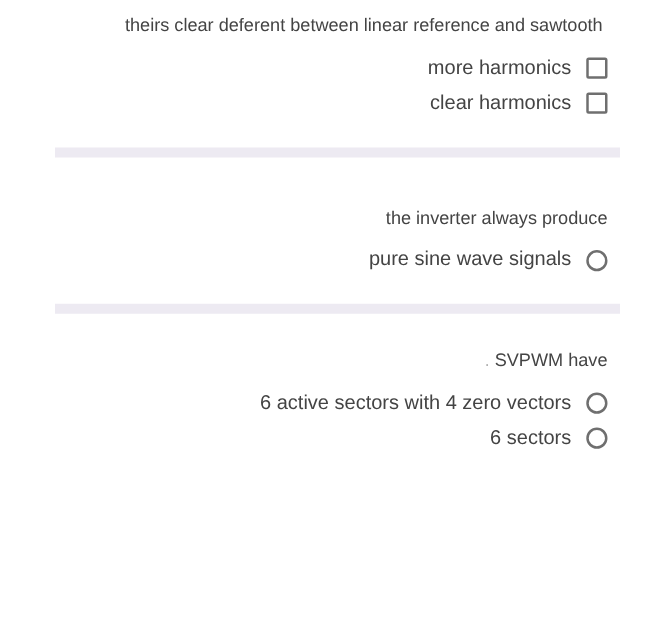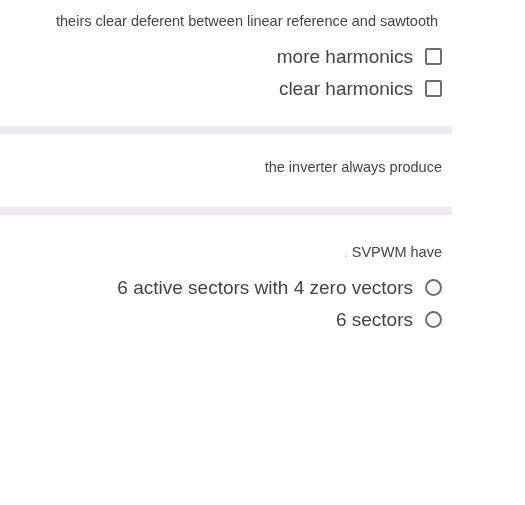--- a/index.html
+++ b/index.html
@@ -5,20 +5,21 @@
   html, body {
     margin: 0;
     padding: 0;
     width: 525px;
     background: #fff;
     font-family: Arial, "Helvetica Neue", Helvetica, sans-serif;
     color: #3b3b3b;
   }
   .page {
     width: 452px;
+    margin-left: 44px;
   }
   .block {
     padding: 8px 10px 16px 10px;
     box-sizing: border-box;
   }
   .divider {
     height: 8px;
     background: #edeaf2;
     width: 100%;
   }
@@ -37,21 +38,21 @@
     padding-left: 46px;
     text-align: left;
   }
   .option-row {
     display: flex;
     justify-content: flex-end;
     align-items: center;
     margin: 10px 0;
   }
   .option-label {
-    font-size: 19px;
+    font-size: 16px;
     color: #444;
     text-align: right;
     margin-right: 12px;
   }
   .ctl {
     width: 17px;
     height: 17px;
     border: 2px solid #6f6f6f;
     box-sizing: border-box;
     background: #fff;
@@ -82,24 +83,28 @@
     </div>
 
     <div class="option-row">
       <span class="option-label">clear harmonics</span>
       <span class="ctl checkbox"></span>
     </div>
   </div>
 
   <div class="divider"></div>
 
-  <div class="block" style="padding-top:20px;">
+  <div class="block" style="padding-top:36px;">
     <div class="q-text">the inverter always produce</div>
 
 
+    <div class="option-row">
+      <span class="option-label">pure sine wave signals</span>
+      <span class="ctl radio"></span>
+    </div>
   </div>
 
   <div class="divider"></div>
 
   <div class="block" style="padding-top:24px;padding-left:48px;">
     <div class="q-text">
       <span class="dot">.</span><span>SVPWM have</span>
     </div>
 
     <div class="option-row">

